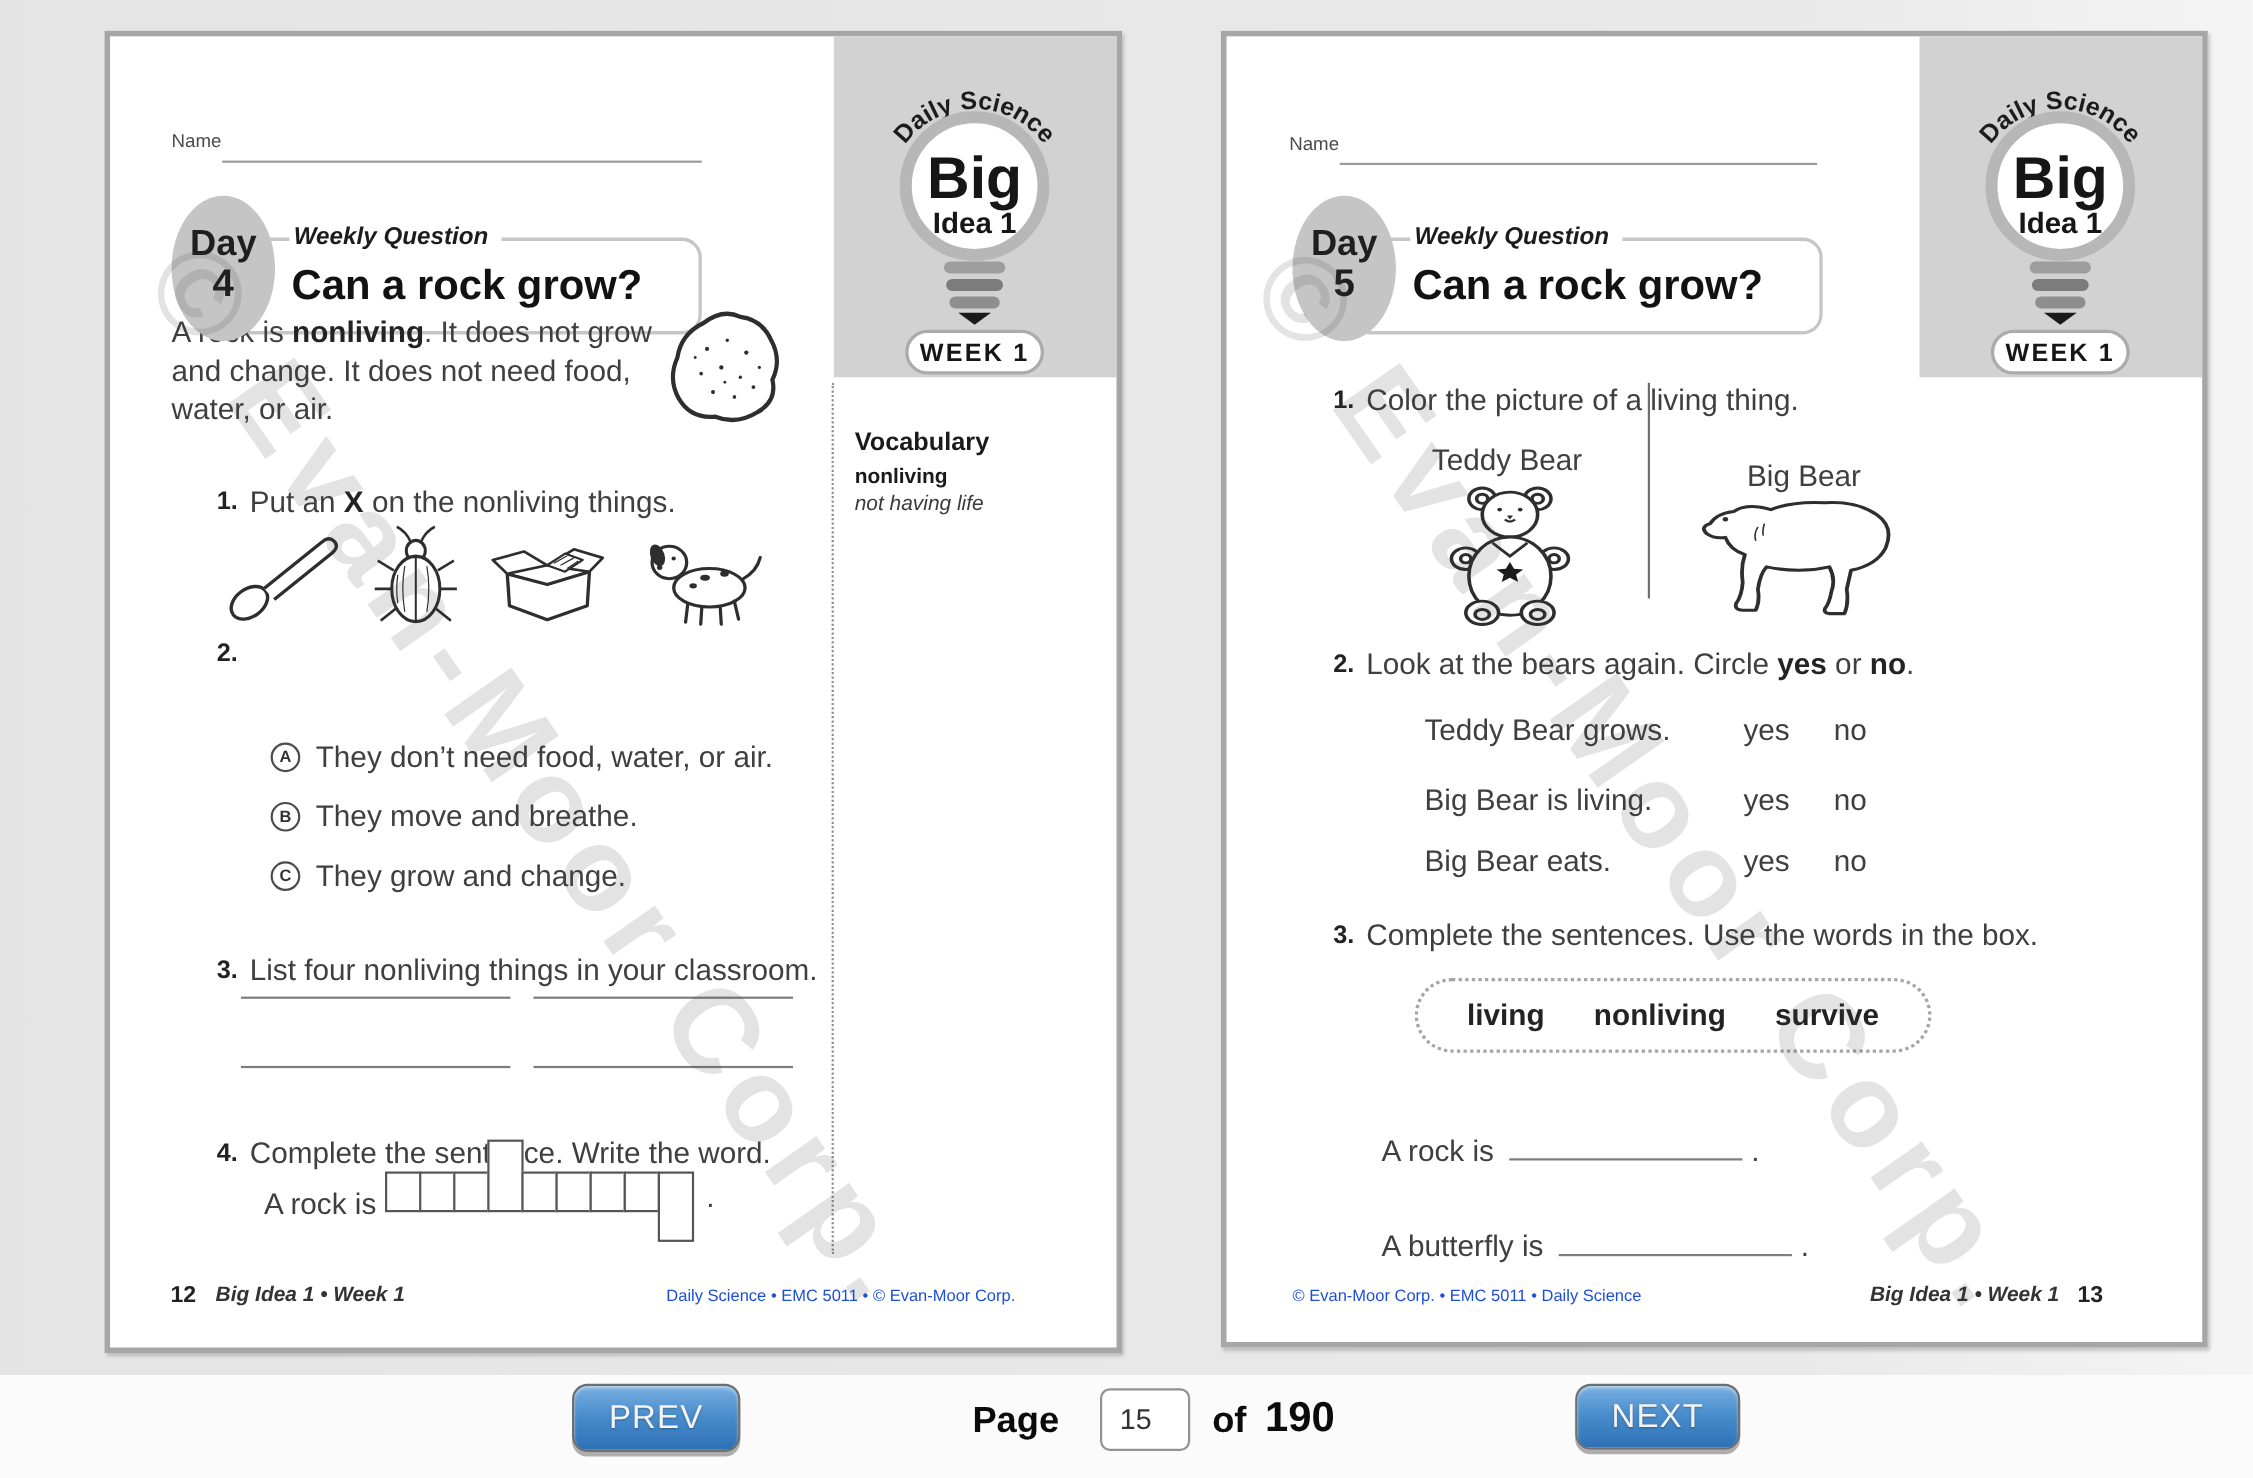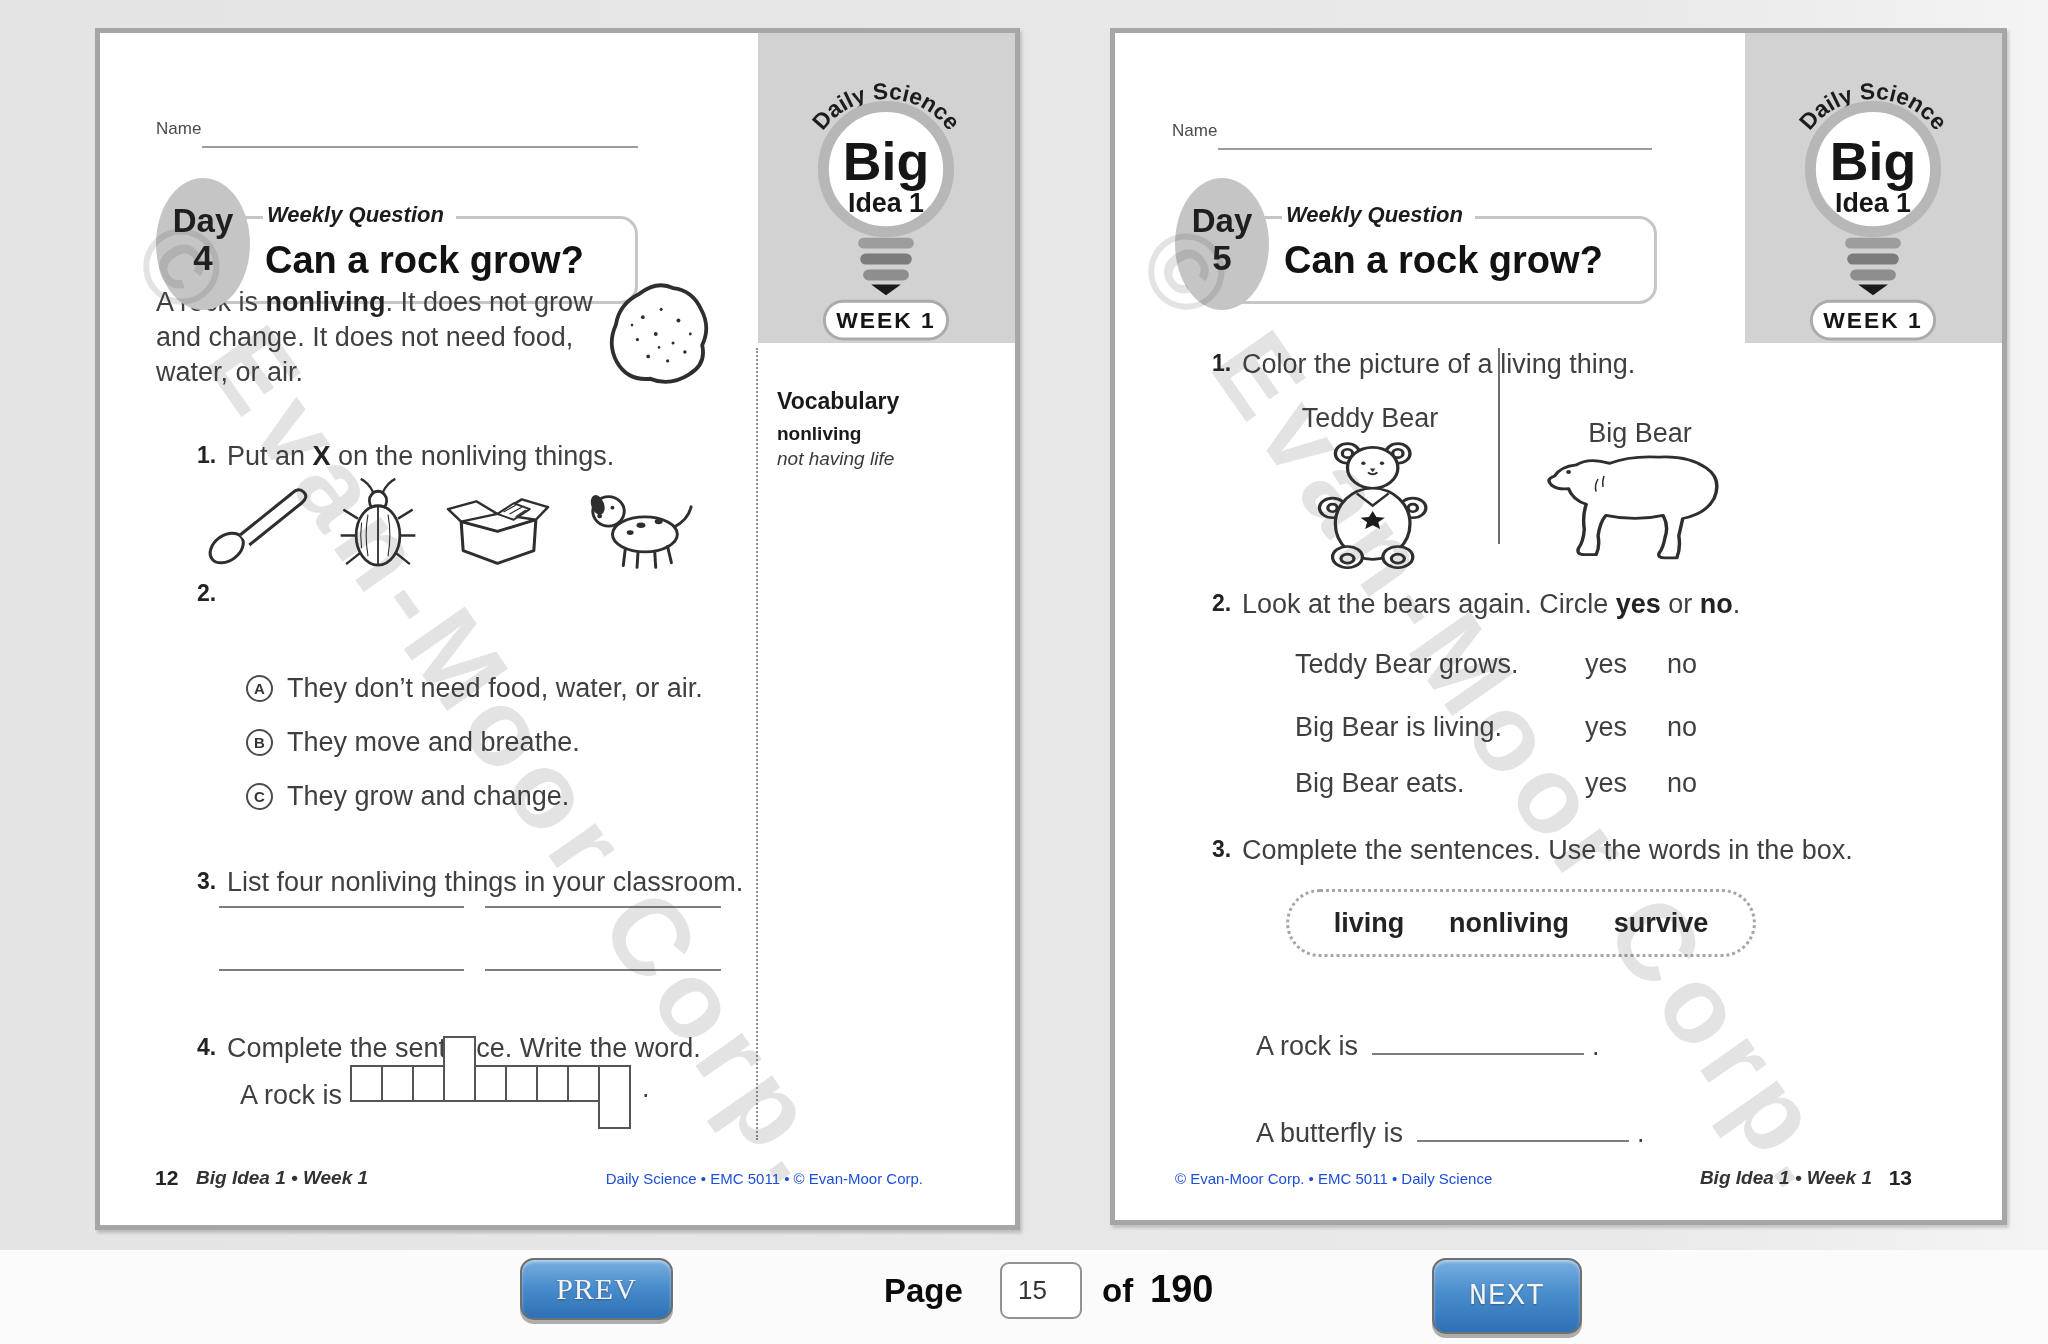--- a/index.html
+++ b/index.html
@@ -349,21 +349,21 @@
       <text x="100" y="178" text-anchor="middle" font-size="27" font-weight="bold" fill="#161616">Idea 1</text>
       <rect x="72" y="204" width="56" height="11" rx="5.5" fill="#9d9d9d"></rect>
       <rect x="74" y="220" width="52" height="11" rx="5.5" fill="#7c7c7c"></rect>
       <rect x="77" y="236" width="46" height="11" rx="5.5" fill="#8e8e8e"></rect>
       <polygon points="85,251 115,251 100,262" fill="#1a1a1a"></polygon>
       <rect x="38" y="268" width="124" height="38" rx="19" fill="#fff" stroke="#ababab" stroke-width="3"></rect>
       <text x="100" y="295" text-anchor="middle" font-size="23" font-weight="bold" letter-spacing="2" fill="#161616">WEEK 1</text>
     </svg>
   </div>
 
-  <button class="nav-btn abs" style="left:520px; top:1258px; width:153px; height:62px;font-family:Liberation Serif, serif;">PREV</button>
+  <button class="nav-btn abs" style="left:520px; top:1258px; width:153px; height:62px;">PREV</button>
 
   <span class="pg-label abs" style="left:884px; top:1272px;">Page</span>
   <input class="pg-input abs" style="left: 1000px; top: 1262px;" type="text" value="15">
   <span class="pg-of abs" style="left:1102px; top:1272px;">of</span>
   <span class="pg-total abs" style="left:1150px; top:1268px;">190</span>
 
-  <button class="nav-btn abs" style="left:1432px; top:1258px; width:150px; height:76px;font-family:Liberation Mono, monospace;">NEXT</button>
+  <button class="nav-btn abs" style="left:1432px; top:1258px; width:150px; height:60px;">NEXT</button>
 </div>
 
 </body></html>

